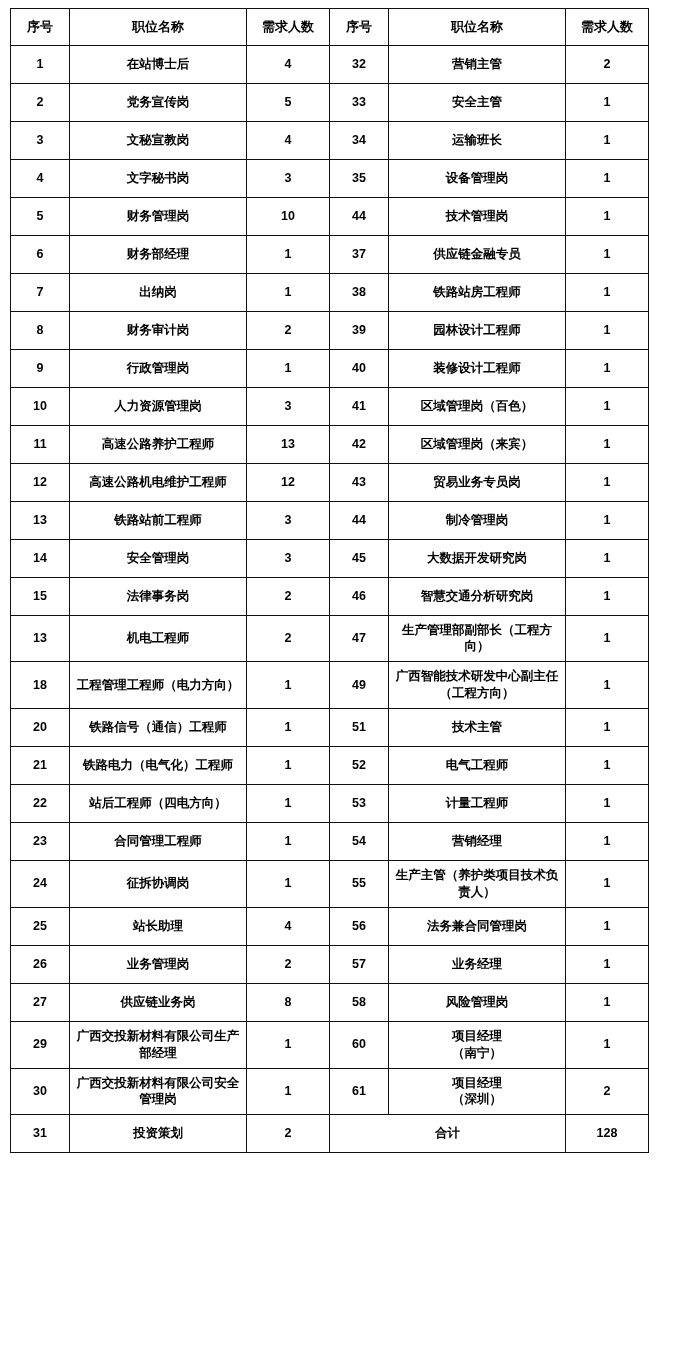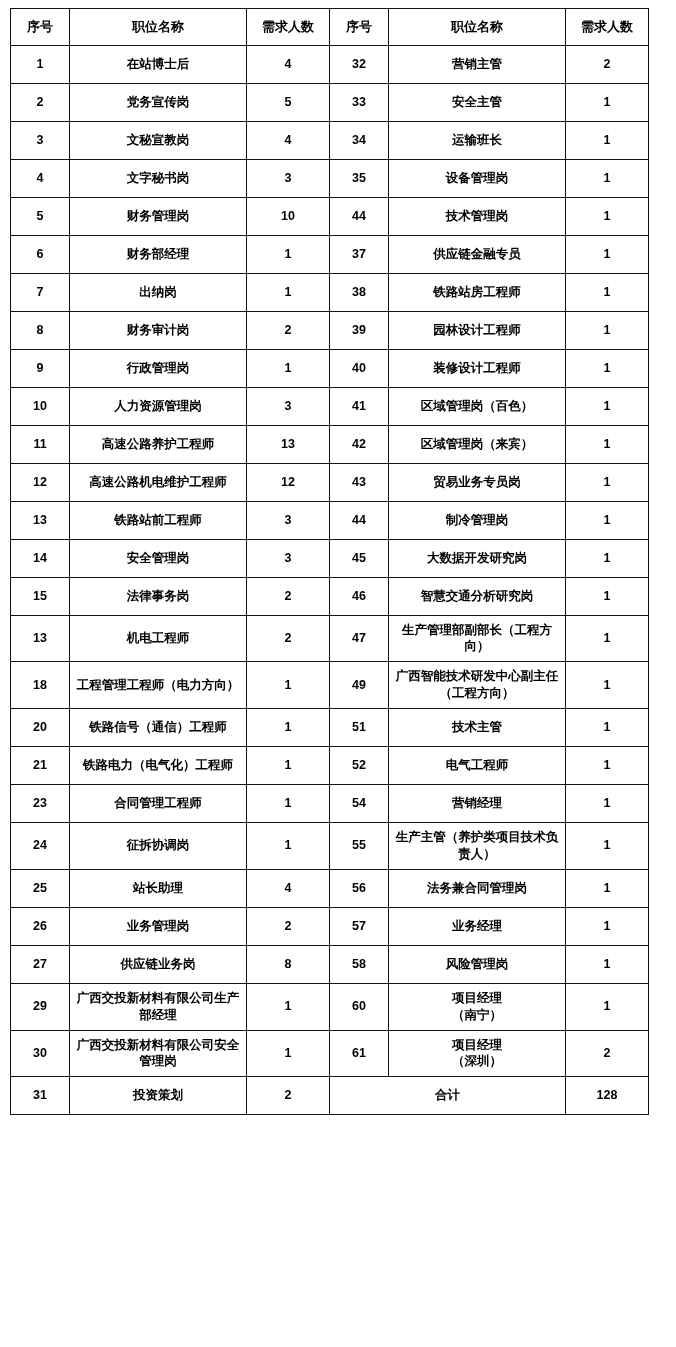--- a/index.html
+++ b/index.html
@@ -206,20 +206,28 @@
         </tr>
         <tr>
           <td class="num">21</td>
           <td class="name">铁路电力（电气化）工程师</td>
           <td class="cnt">1</td>
           <td class="num">52</td>
           <td class="name">电气工程师</td>
           <td class="cnt">1</td>
         </tr>
         <tr>
+          <td class="num">22</td>
+          <td class="name">站后工程师（四电方向）</td>
+          <td class="cnt">1</td>
+          <td class="num">53</td>
+          <td class="name">计量工程师</td>
+          <td class="cnt">1</td>
+        </tr>
+        <tr>
           <td class="num">23</td>
           <td class="name">合同管理工程师</td>
           <td class="cnt">1</td>
           <td class="num">54</td>
           <td class="name">营销经理</td>
           <td class="cnt">1</td>
         </tr>
         <tr>
           <td class="num">24</td>
           <td class="name">征拆协调岗</td>

